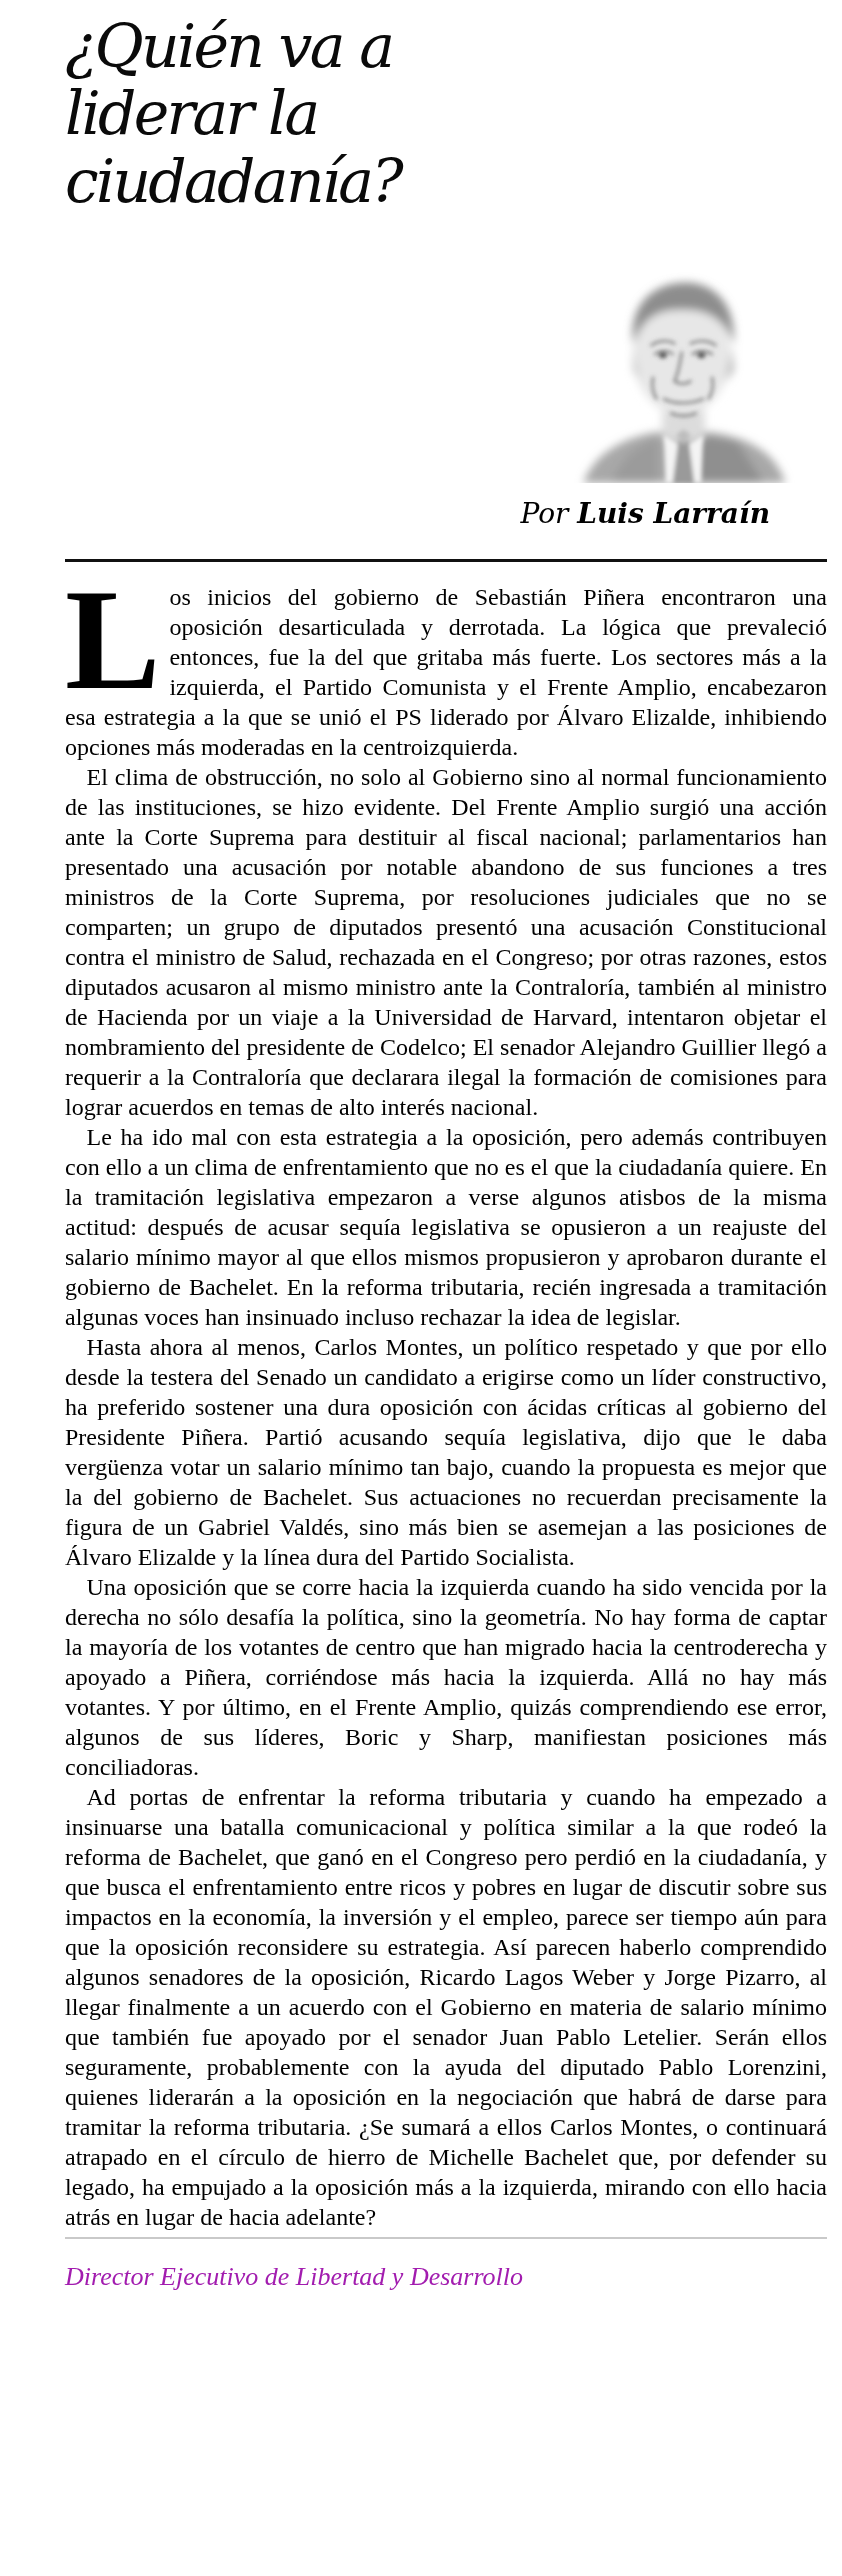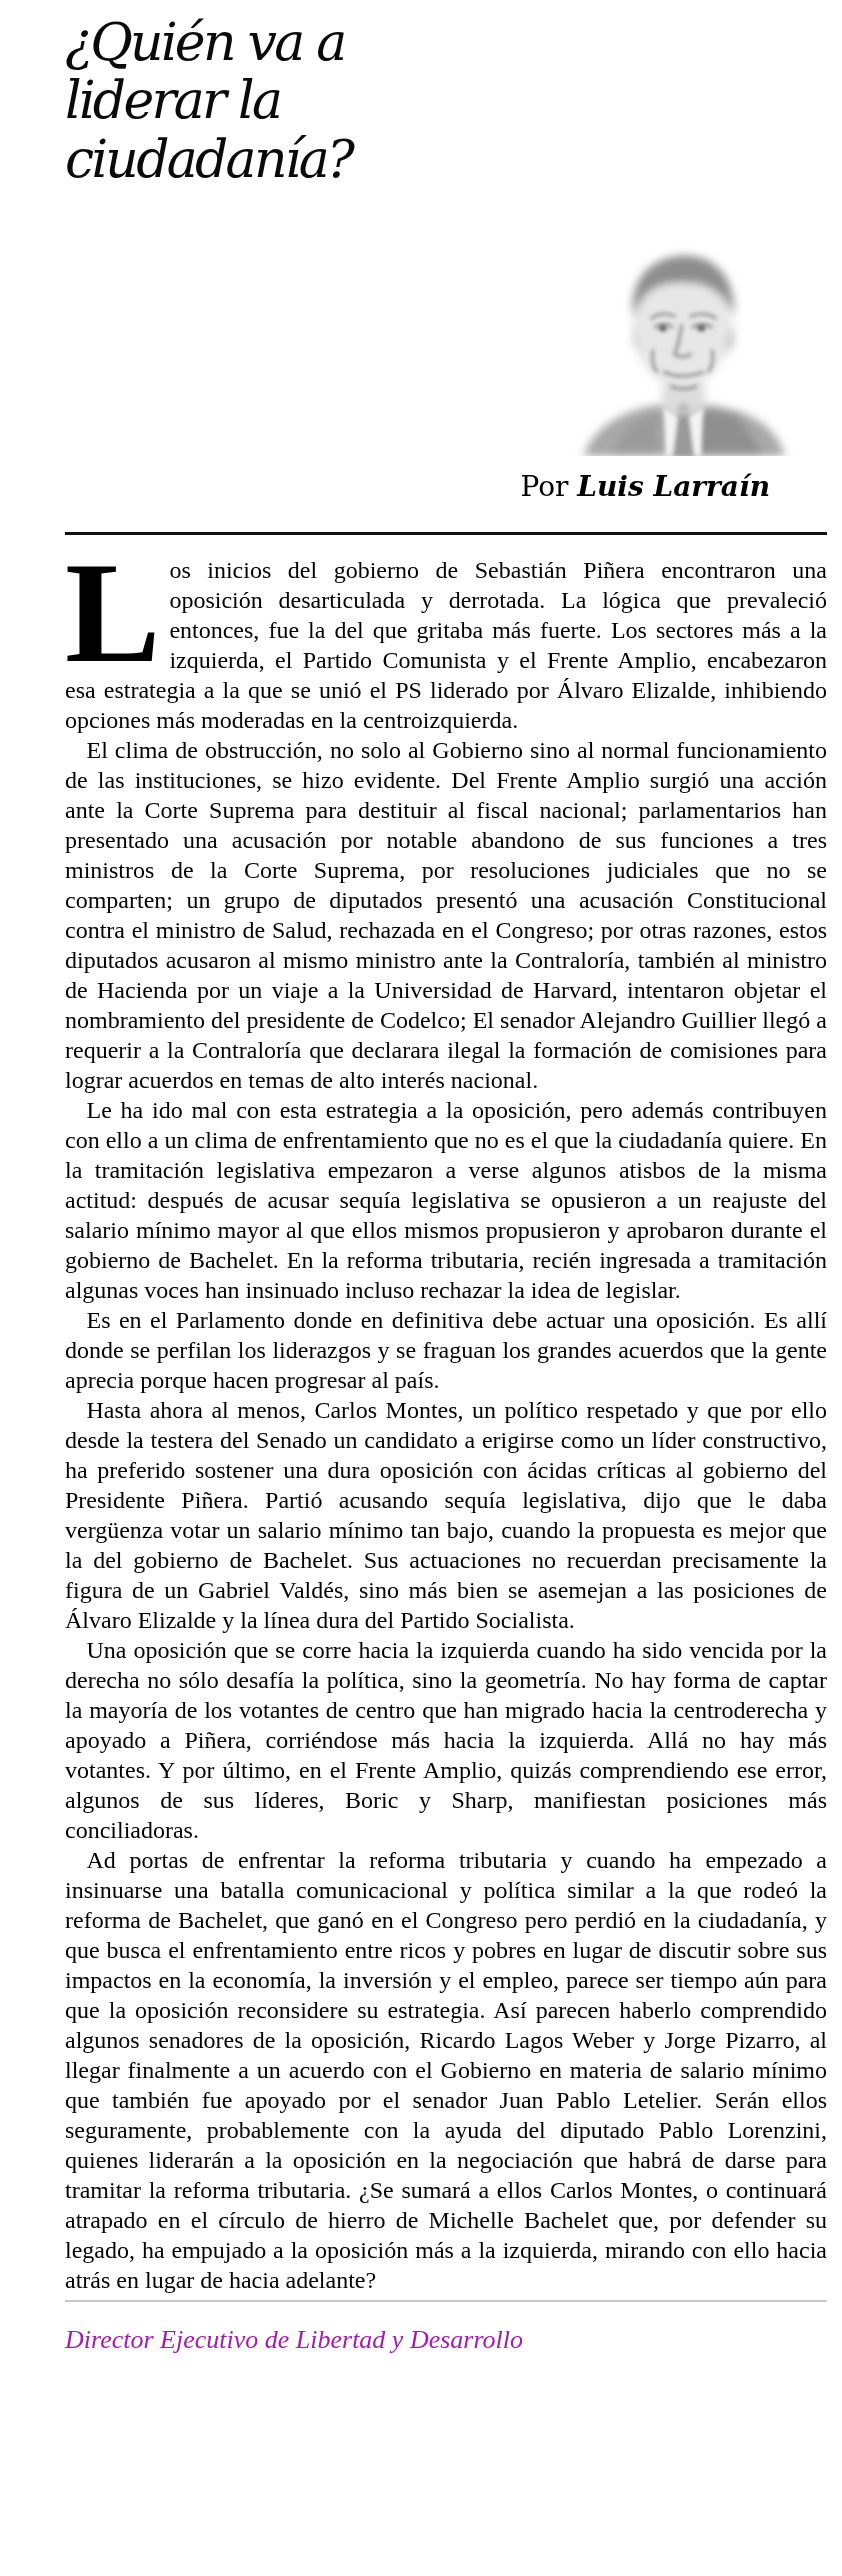--- a/index.html
+++ b/index.html
@@ -17,21 +17,21 @@
   .column {
     width: 762px;
     margin-left: 65px;
   }
   
   .headline {
     margin: 12.5px 0 0 0;
     font-family: "DejaVu Serif", serif;
     font-style: italic;
     font-weight: 400;
-    font-size: 52px;
+    font-size: 60px;
     line-height: 1.13;
     letter-spacing: -2.7px;
     color: #0a0a0a;
   }
   
   .media-block {
     margin-top: 47px;
     display: flex;
     flex-direction: column;
     align-items: flex-end;
@@ -42,21 +42,21 @@
     margin-right: 18px;
     overflow: hidden;
   }
   .byline {
     margin-top: 14.3px;
     margin-right: 57px;
     font-family: "DejaVu Serif", serif;
     font-size: 28px;
     white-space: nowrap;
   }
-  .byline .prefix { font-weight: 400; }
+  .byline .prefix { font-style: italic; font-weight: 400; }
   .byline .name   { font-style: italic; font-weight: 700; text-align: center; }
   
   .rule-top {
     height: 2.7px;
     background: #111111;
     margin-top: 29px;
   }
   .rule-bottom {
     height: 1.8px;
     background: #c9c9c9;
@@ -156,21 +156,20 @@
     </div>
     <div class="byline"><span class="prefix">Por </span><span class="name">Luis Larraín</span></div>
   </div>
 
   <div class="rule-top"></div>
 
   <div class="body-copy">
     <p class="first"><span class="dropcap">L</span><span>os inicios del gobierno de Sebastián Piñera encontraron una oposición desarticulada y derrotada. La lógica que prevaleció entonces, fue la del que gritaba más fuerte. Los sectores más a la izquierda, el Partido Comunista y el Frente Amplio, encabezaron esa estrategia a la que se unió el PS liderado por Álvaro Elizalde, inhibiendo opciones más moderadas en la centroizquierda.</span></p>
     <p>El clima de obstrucción, no solo al Gobierno sino al normal funcionamiento de las instituciones, se hizo evidente. Del Frente Amplio surgió una acción ante la Corte Suprema para destituir al fiscal nacional; parlamentarios han presentado una acusación por notable abandono de sus funciones a tres ministros de la Corte Suprema, por resoluciones judiciales que no se comparten; un grupo de diputados presentó una acusación Constitucional contra el ministro de Salud, rechazada en el Congreso; por otras razones, estos diputados acusaron al mismo ministro ante la Contraloría, también al ministro de Hacienda por un viaje a la Universidad de Harvard, intentaron objetar el nombramiento del presidente de Codelco; El senador Alejandro Guillier llegó a requerir a la Contraloría que declarara ilegal la formación de comisiones para lograr acuerdos en temas de alto interés nacional.</p>
     <p>Le ha ido mal con esta estrategia a la oposición, pero además contribuyen con ello a un clima de enfrentamiento que no es el que la ciudadanía quiere. En la tramitación legislativa empezaron a verse algunos atisbos de la misma actitud: después de acusar sequía legislativa se opusieron a un reajuste del salario mínimo mayor al que ellos mismos propusieron y aprobaron durante el gobierno de Bachelet. En la reforma tributaria, recién ingresada a tramitación algunas voces han insinuado incluso rechazar la idea de legislar.</p>
-    <p>Es en el Parlamento donde en definitiva debe actuar una oposición. Es allí donde se perfilan los liderazgos y se fraguan los grandes acuerdos que la gente aprecia porque hacen progresar al país.</p>
     <p>Hasta ahora al menos, Carlos Montes, un político respetado y que por ello desde la testera del Senado un candidato a erigirse como un líder constructivo, ha preferido sostener una dura oposición con ácidas críticas al gobierno del Presidente Piñera. Partió acusando sequía legislativa, dijo que le daba vergüenza votar un salario mínimo tan bajo, cuando la propuesta es mejor que la del gobierno de Bachelet. Sus actuaciones no recuerdan precisamente la figura de un Gabriel Valdés, sino más bien se asemejan a las posiciones de Álvaro Elizalde y la línea dura del Partido Socialista.</p>
     <p>Una oposición que se corre hacia la izquierda cuando ha sido vencida por la derecha no sólo desafía la política, sino la geometría. No hay forma de captar la mayoría de los votantes de centro que han migrado hacia la centroderecha y apoyado a Piñera, corriéndose más hacia la izquierda. Allá no hay más votantes. Y por último, en el Frente Amplio, quizás comprendiendo ese error, algunos de sus líderes, Boric y Sharp, manifiestan posiciones más conciliadoras.</p>
     <p>Ad portas de enfrentar la reforma tributaria y cuando ha empezado a insinuarse una batalla comunicacional y política similar a la que rodeó la reforma de Bachelet, que ganó en el Congreso pero perdió en la ciudadanía, y que busca el enfrentamiento entre ricos y pobres en lugar de discutir sobre sus impactos en la economía, la inversión y el empleo, parece ser tiempo aún para que la oposición reconsidere su estrategia. Así parecen haberlo comprendido algunos senadores de la oposición, Ricardo Lagos Weber y Jorge Pizarro, al llegar finalmente a un acuerdo con el Gobierno en materia de salario mínimo que también fue apoyado por el senador Juan Pablo Letelier. Serán ellos seguramente, probablemente con la ayuda del diputado Pablo Lorenzini, quienes liderarán a la oposición en la negociación que habrá de darse para tramitar la reforma tributaria. ¿Se sumará a ellos Carlos Montes, o continuará atrapado en el círculo de hierro de Michelle Bachelet que, por defender su legado, ha empujado a la oposición más a la izquierda, mirando con ello hacia atrás en lugar de hacia adelante?</p>
   </div>
 
   <div class="rule-bottom"></div>
 
   <div class="footer-note">Director Ejecutivo de Libertad y Desarrollo</div>
 
 </div>

